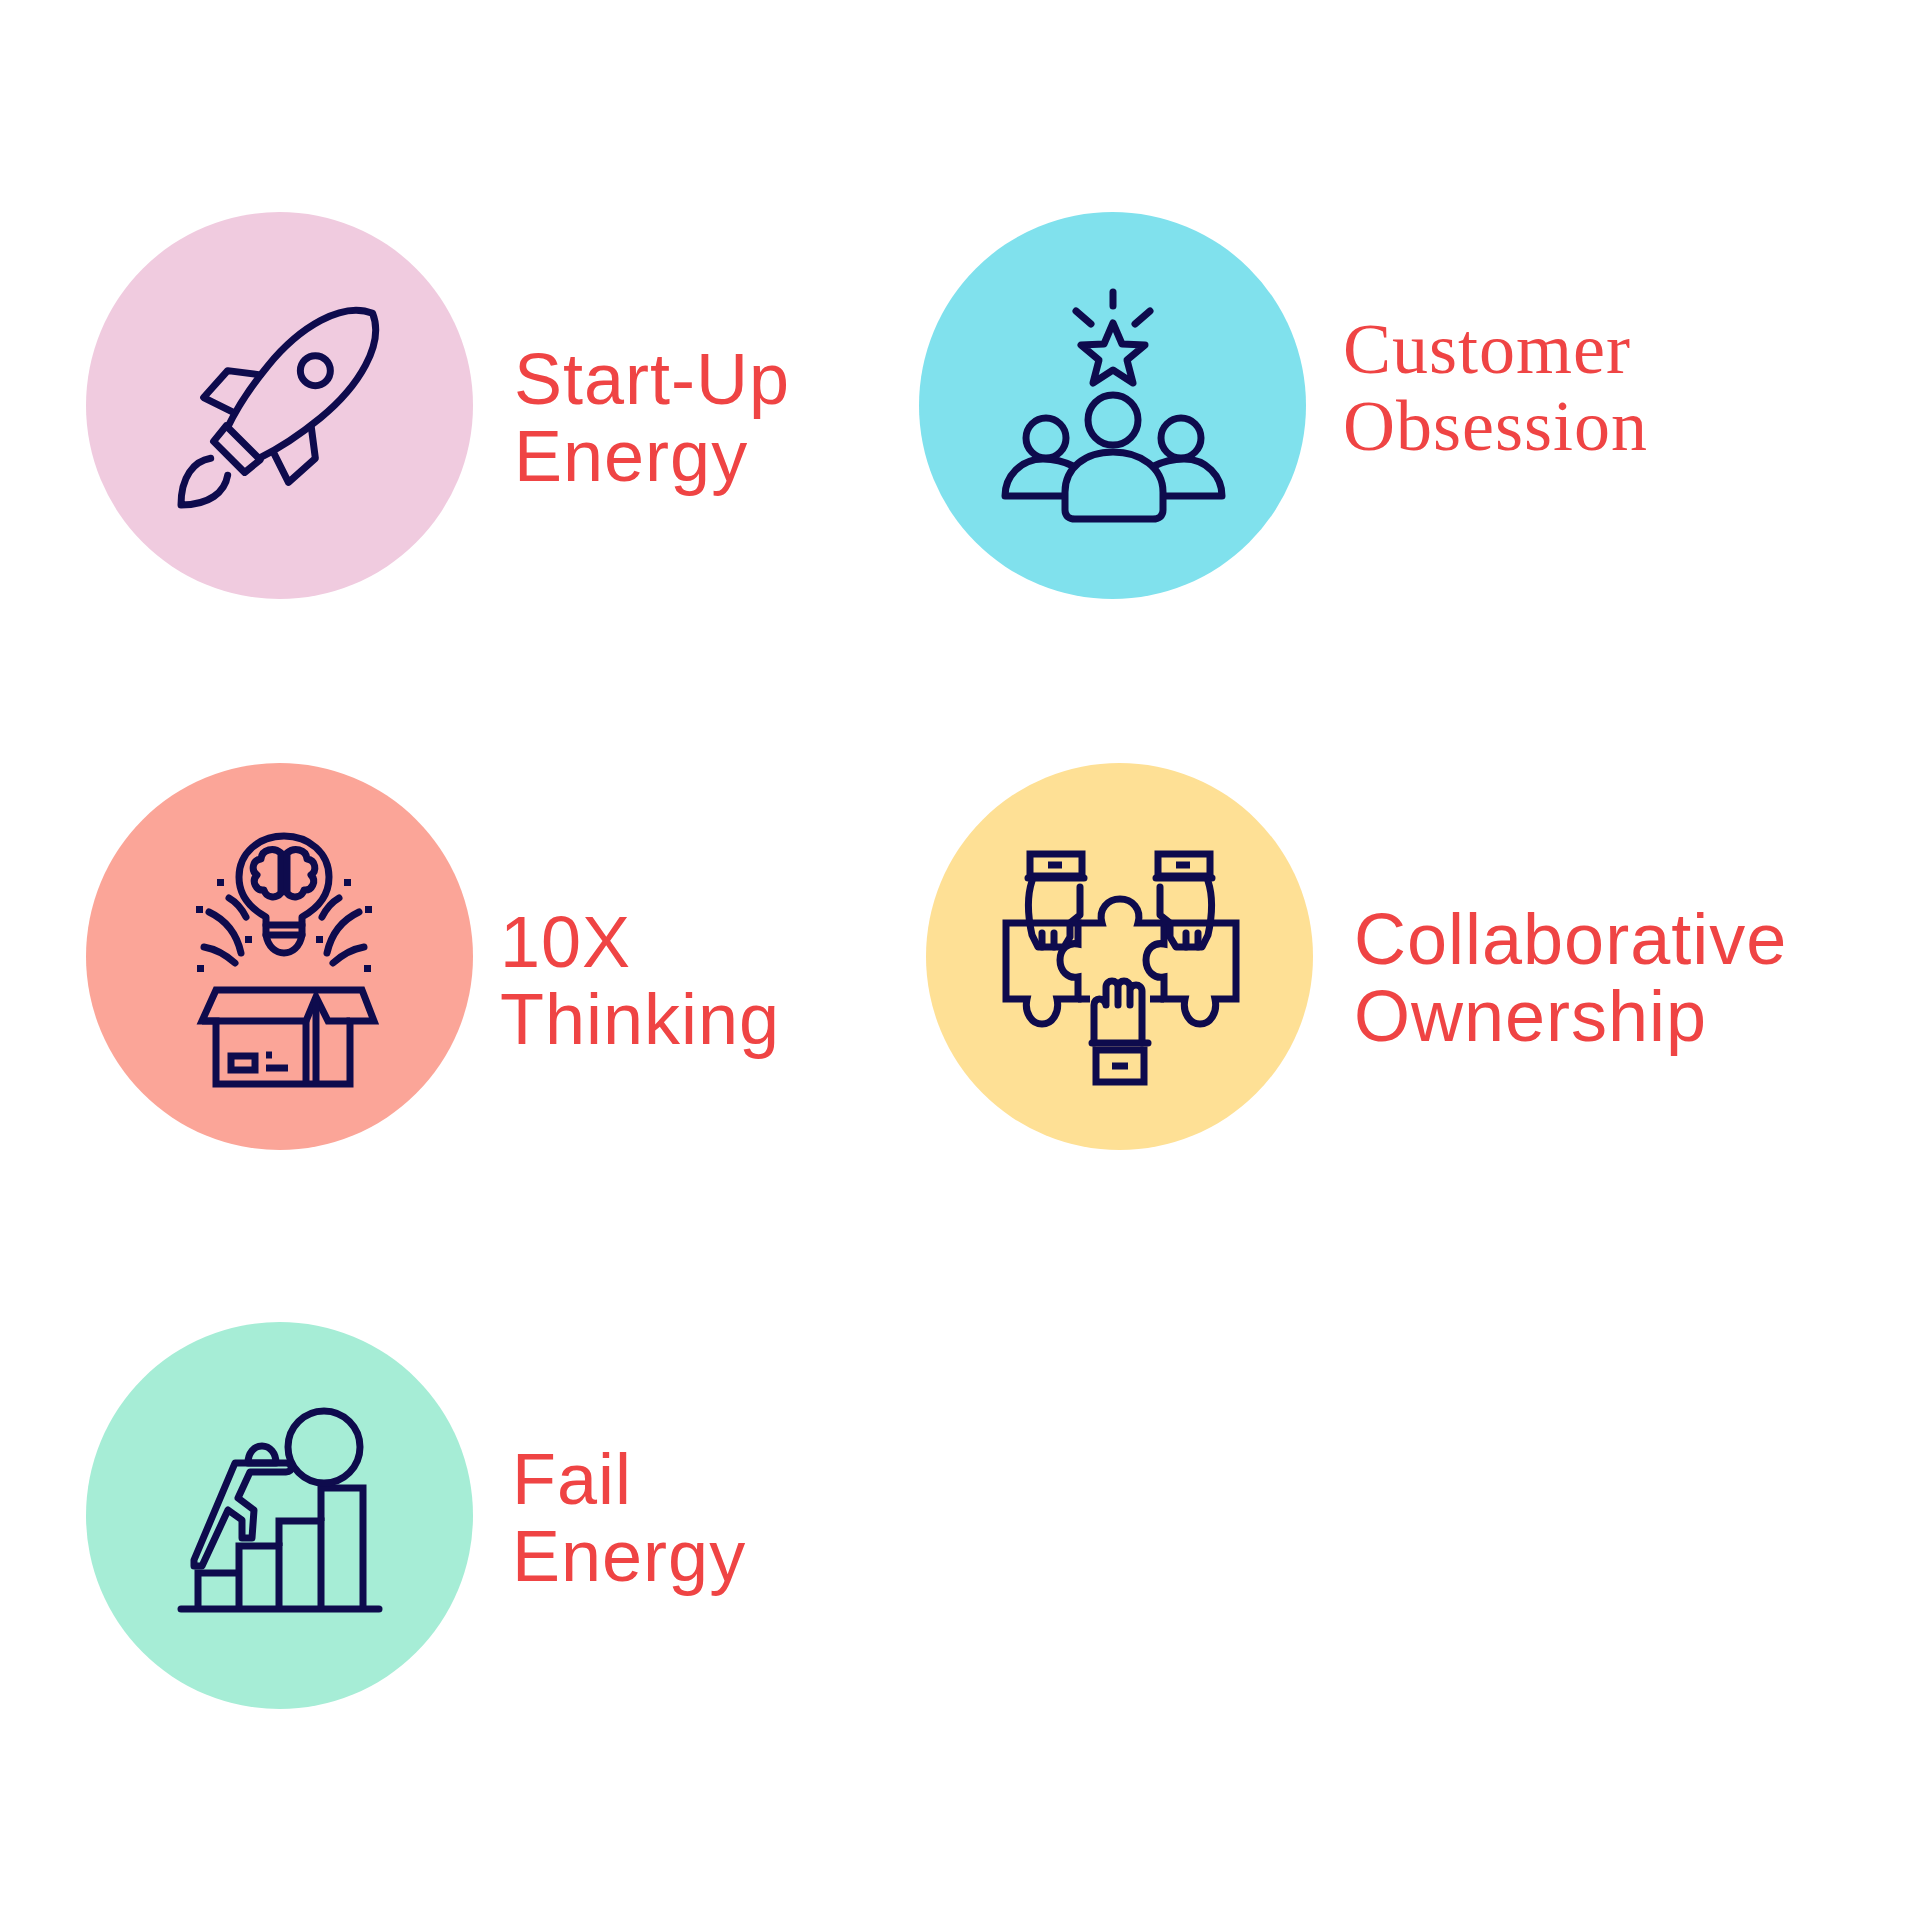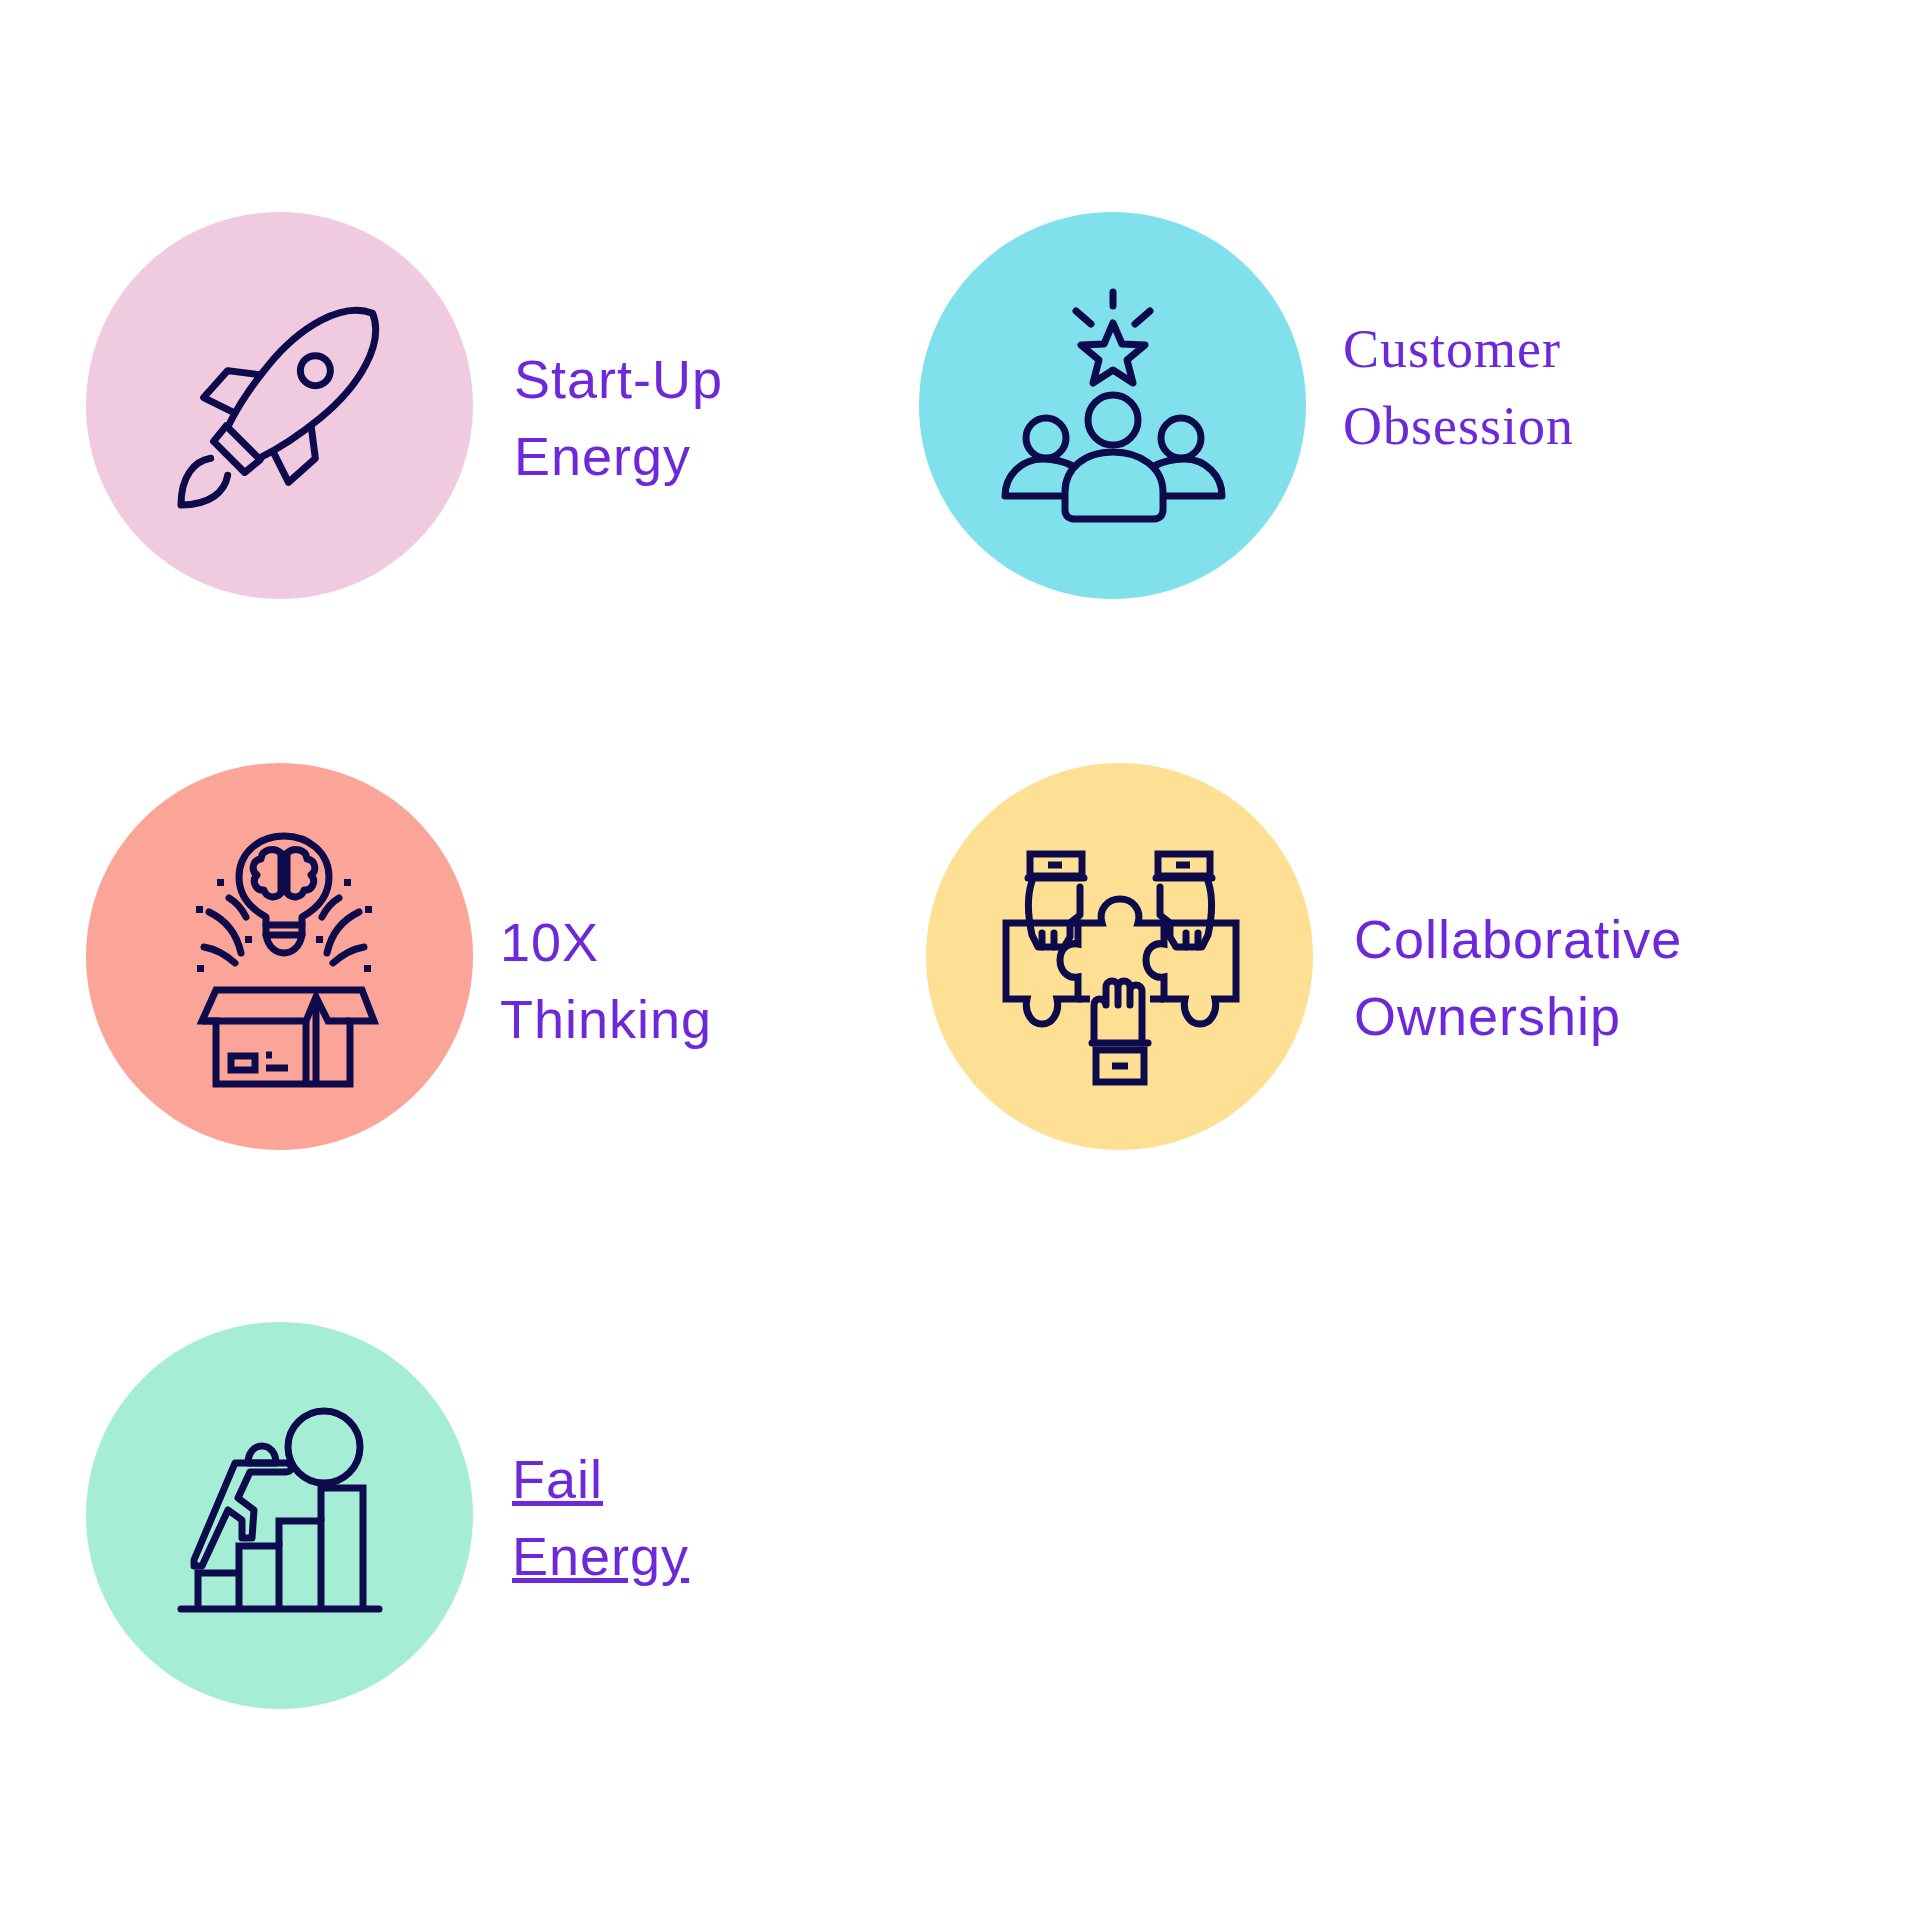--- a/index.html
+++ b/index.html
@@ -13,24 +13,24 @@
   .circle svg {
     position: absolute;
     left: 43.5px; top: 43.5px;
     width: 300px; height: 300px;
     overflow: visible;
   }
   .label {
     position: absolute;
     font-family: "Liberation Sans", sans-serif;
     font-weight: normal;
-    font-size: 54px;
+    font-size: 72px;
     line-height: 77px;
     letter-spacing: 1px;
-    color: #6d28d9;
+    color: #ef4444;
     white-space: nowrap;
   }
   .label span { display: block; }
   .ico { fill: none; stroke: #0e0b4d; stroke-width: 7; stroke-linecap: round; stroke-linejoin: round; }
   .ico-sq { fill: none; stroke: #0e0b4d; stroke-width: 7; stroke-linecap: butt; stroke-linejoin: miter; }
   .dot { fill: #0e0b4d; stroke: none; }
 </style>
 </head>
 <body>
 
@@ -175,17 +175,17 @@
       <path class="ico-sq" d="M -1,30 L -1,5 L 41,5 L 41,93"></path>
       <path class="ico-sq" d="M 41,5 L 41,-28 L 83,-28 L 83,93"></path>
 
       <circle class="ico" cx="44" cy="-69" r="36"></circle>
 
       <path class="ico" d="M -32,-53 C -32,-63 -26,-70 -18,-70 C -10,-70 -4,-63 -4,-53 Z"></path>
 
       <path class="ico" d="M -45,-53 L 6,-53 C 12,-53 14,-44 6,-44 L -30,-44 L -42,-18 L -26,-6 L -28,22 L -38,22 L -38,4 L -52,-6 L -78,50 L -86,50 L -86,44 Z"></path>
     </svg>
   </div>
-  <div class="label" style="left:512px; top:1441px;text-decoration:underline;">
+  <div class="label" style="left:512px; top:1441px;">
     <span>Fail</span>
     <span>Energy</span>
   </div>
 </div>
 
 </body></html>

